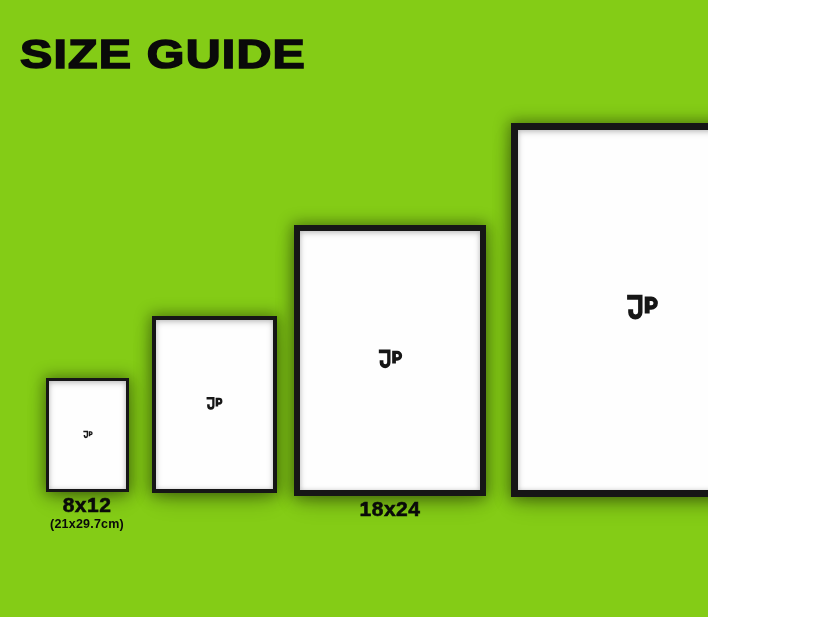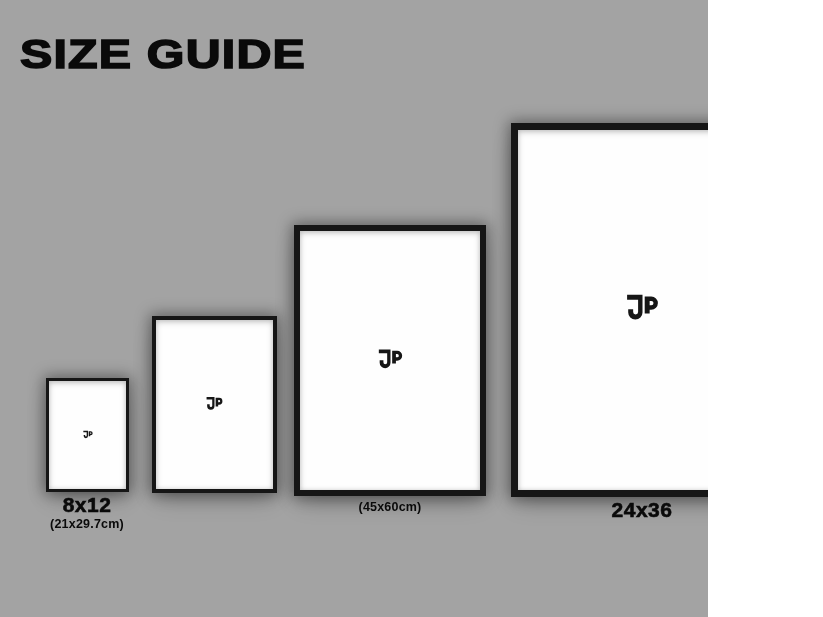--- a/index.html
+++ b/index.html
@@ -5,21 +5,21 @@
   html, body {
     margin: 0;
     padding: 0;
     background: #ffffff;
     font-family: "Liberation Sans", sans-serif;
   }
   #canvas {
     position: relative;
     width: 708px;
     height: 617px;
-    background: #a3a3a3;
+    background: #84cc16;
     overflow: hidden;
   }
   .page-title {
     position: absolute;
     left: 20px;
     top: 4px;
     font-size: 41px;
     font-weight: bold;
     color: #0a0a0a;
     letter-spacing: 1px;
@@ -110,28 +110,27 @@
 
   <figure class="frame" id="frame-18x24">
     <div class="print">
       <svg width="25" height="22" viewBox="6 10 60 50" aria-hidden="true">
         <path class="logo-fill" d="M36,12 L36,44 A13,13 0 0 1 10,44 L10,38 L19,38 L19,43 A4.5,4.5 0 0 0 28,43 L28,21 L8,21 L8,12 Z"></path>
         <path class="logo-fill" fill-rule="evenodd" d="M40,15 L52,15 A12,12 0 0 1 52,39 L49,39 L49,46 L40,46 Z M49,23 L52,23 A4,4 0 0 1 52,31 L49,31 Z"></path>
       </svg>
     </div>
   </figure>
   <div class="frame-label" id="label-18x24">
-    <div class="metric">(45x60cm)</div>
+    <div class="size">18x24</div>
   </div>
 
   <figure class="frame" id="frame-24x36">
     <div class="print">
       <svg width="33" height="29" viewBox="6 10 60 50" aria-hidden="true">
         <path class="logo-fill" d="M36,12 L36,44 A13,13 0 0 1 10,44 L10,38 L19,38 L19,43 A4.5,4.5 0 0 0 28,43 L28,21 L8,21 L8,12 Z"></path>
         <path class="logo-fill" fill-rule="evenodd" d="M40,15 L52,15 A12,12 0 0 1 52,39 L49,39 L49,46 L40,46 Z M49,23 L52,23 A4,4 0 0 1 52,31 L49,31 Z"></path>
       </svg>
     </div>
   </figure>
   <div class="frame-label" id="label-24x36">
-    <div class="size">24x36</div>
   </div>
 
 </div>
 
 </body></html>

